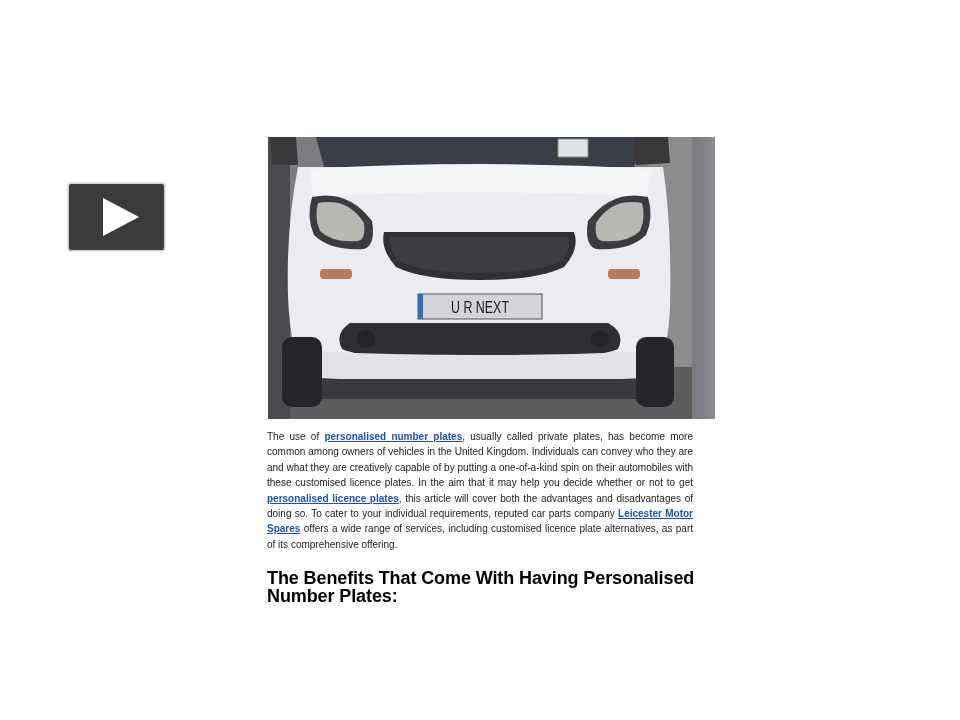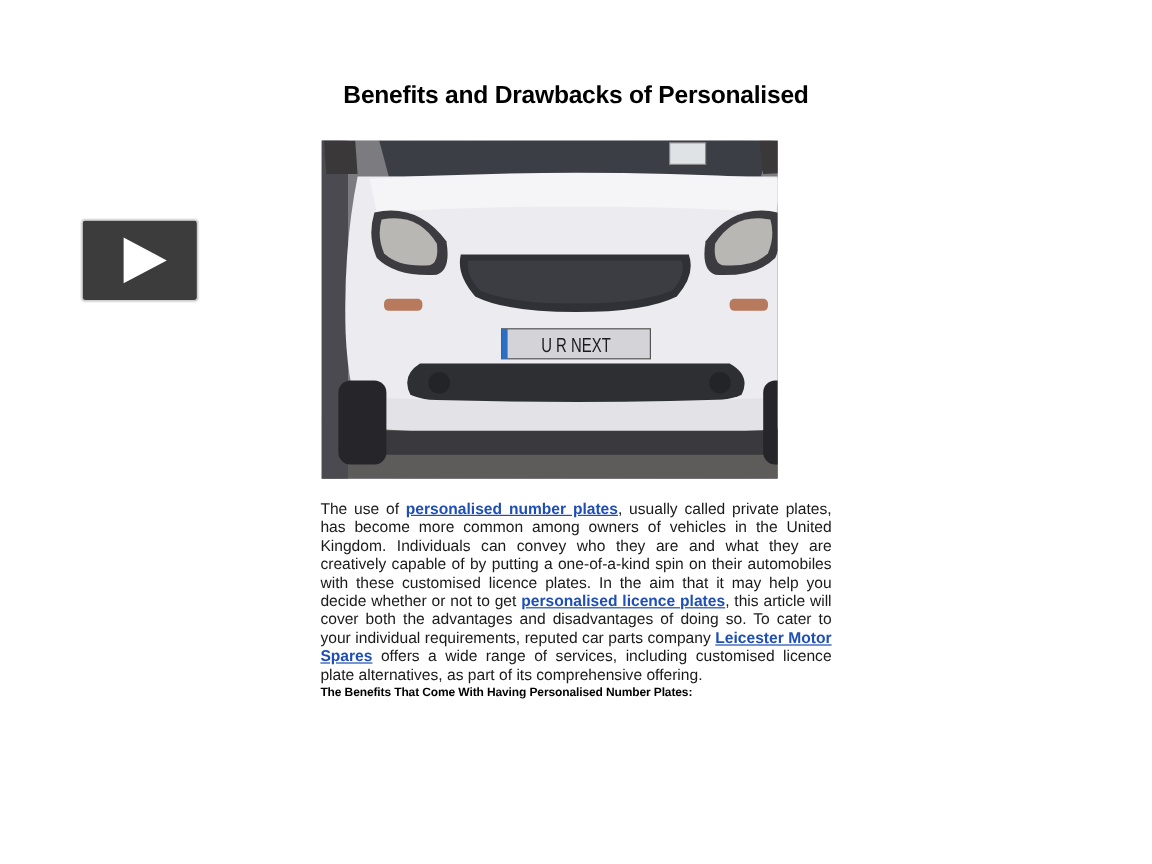--- a/index.html
+++ b/index.html
@@ -16,45 +16,45 @@
       position: absolute; left: 34px; top: 14px; width: 0; height: 0;
       border-top: 19px solid transparent; border-bottom: 19px solid transparent;
       border-left: 36px solid #ffffff;
     }
     .title {
       position: absolute; left: 260px; top: 63px; width: 440px; text-align: center;
       font-family: "Liberation Sans", sans-serif; font-weight: bold; font-size: 20.5px; line-height: 33px;
       letter-spacing: -0.2px;
     }
     .car-image {
-      position: absolute; left: 268px; top: 117px; width: 380px; height: 282px; overflow: hidden;
+      position: absolute; left: 268px; top: 137px; width: 424px; height: 282px; overflow: hidden;
       background: linear-gradient(90deg, #5a5a5e 0%, #6b6b70 4%, #9a9aa0 6%, #6e6e74 92%, #8c8b8e 100%);
+      padding-left: 23px;
     }
     .svg-car { position: absolute; left: 0; top: 0; }
     .body-text {
-      position: absolute; left: 267px; top: 416px; width: 426px;
-      font-size: 13px; line-height: 15.4px; text-align: justify; color: #1a1a1a;
+      position: absolute; left: 267px; top: 429px; width: 426px;
+      font-size: 10px; line-height: 15.4px; text-align: justify; color: #1a1a1a;
       font-family: "Liberation Sans", sans-serif;
     }
     .body-text a { color: #1f4fb4; text-decoration: underline; font-weight: bold; }
     .subheading {
       position: absolute; left: 267px; top: 569px; width: 440px;
-      font-weight: bold; font-size: 10px; line-height: 18px; font-family: "Liberation Sans", sans-serif;
+      font-weight: bold; font-size: 18px; line-height: 18px; font-family: "Liberation Sans", sans-serif;
       letter-spacing: -0.1px;
     }
   </style>
 </head>
 <body>
 
 <div class="play-button">
   <div class="tri"></div>
 </div>
 
 <div class="title">
-  <div>Benefits and Drawbacks of Personalised</div>
 </div>
 
 <div class="car-image">
   <svg class="svg-car" width="424" height="282" viewBox="0 0 424 282">
 
     <rect x="0" y="0" width="424" height="282" fill="#7c7b80"></rect>
     <rect x="380" y="0" width="44" height="282" fill="#8d8b8e"></rect>
     <rect x="0" y="230" width="424" height="52" fill="#5e5b5b"></rect>
 
     <rect x="0" y="0" width="22" height="282" fill="#4a4a50"></rect>

